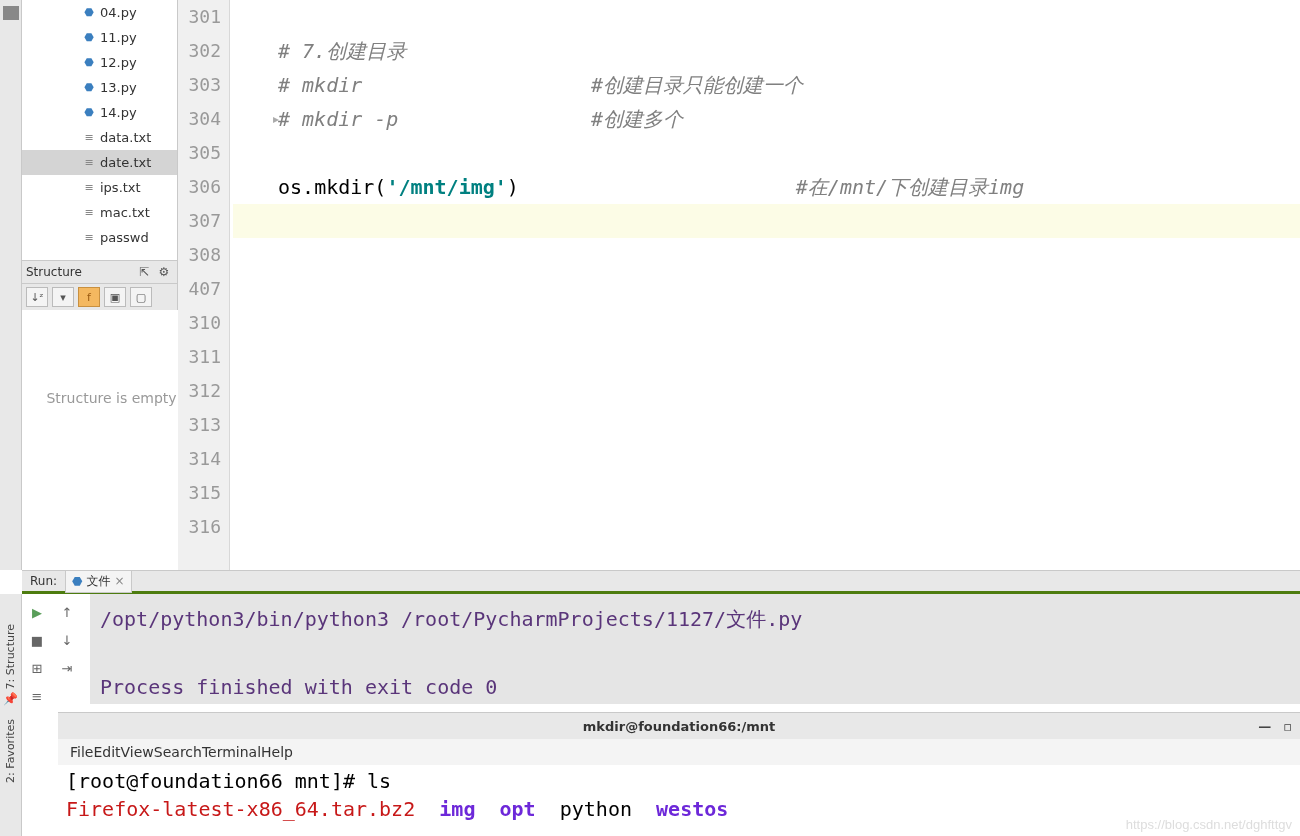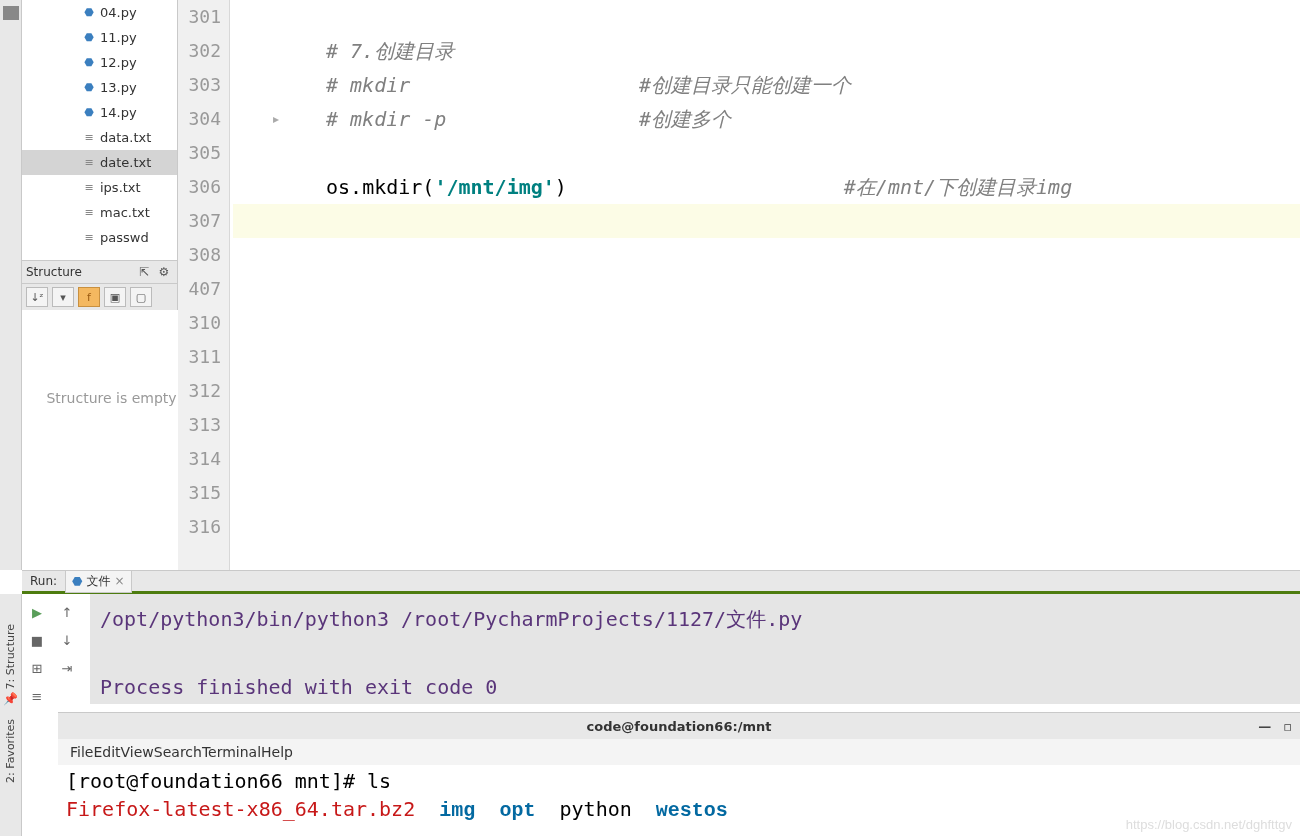--- a/index.html
+++ b/index.html
@@ -173,21 +173,21 @@
   position: absolute;
   top: 0;
   left: 278px;
   right: 0;
   height: 570px;
   font-family: "DejaVu Sans Mono", monospace;
   font-size: 20px;
   line-height: 34px;
   white-space: pre;
 }
-.editor .line { height: 34px; margin-left: 48px; }
+.editor .line { height: 34px; }
 .editor .highlight { background: #fcfce6; margin-left: -45px; padding-left: 45px; }
 .c-comment { color: #808080; font-style: italic; }
 .c-ident { color: #000; }
 .c-string { color: #008080; font-weight: bold; }
 .c-paren { color: #000; }
 .run-header {
   position: absolute;
   top: 570px;
   left: 22px;
   right: 0;
@@ -286,21 +286,21 @@
 }
 .term-body {
   font-family: "DejaVu Sans Mono", monospace;
   font-size: 20px;
   line-height: 28px;
   padding: 2px 8px;
   white-space: pre;
 }
 .t-black { color: #000; }
 .t-red { color: #c71818; }
-.t-blue { color: #0369a1; font-weight: bold; font-family: Liberation Mono, monospace; }
+.t-blue { color: #6d28d9; font-weight: bold; }
 .left-vertical-tabs {
   position: absolute;
   left: 0;
   top: 594px;
   width: 22px;
   height: 242px;
   background: #e8e8e8;
   border-right: 1px solid #c9c9c9;
   display: flex;
   flex-direction: column;
@@ -448,21 +448,21 @@
     <div class="tool-btn">⇥</div>
   </div>
 </div>
 
 <div class="run-output" id="run-output">/opt/python3/bin/python3 /root/PycharmProjects/1127/文件.py
 
 Process finished with exit code 0</div>
 
 <div class="terminal-window">
   <div class="term-title">
-    <span>code@foundation66:/mnt</span>
+    <span>mkdir@foundation66:/mnt</span>
     <div class="term-title-controls">
       <span>—</span>
       <span>▫</span>
     </div>
   </div>
   <div class="term-menu" id="term-menu">
       <span>File</span>
       <span>Edit</span>
       <span>View</span>
       <span>Search</span>

